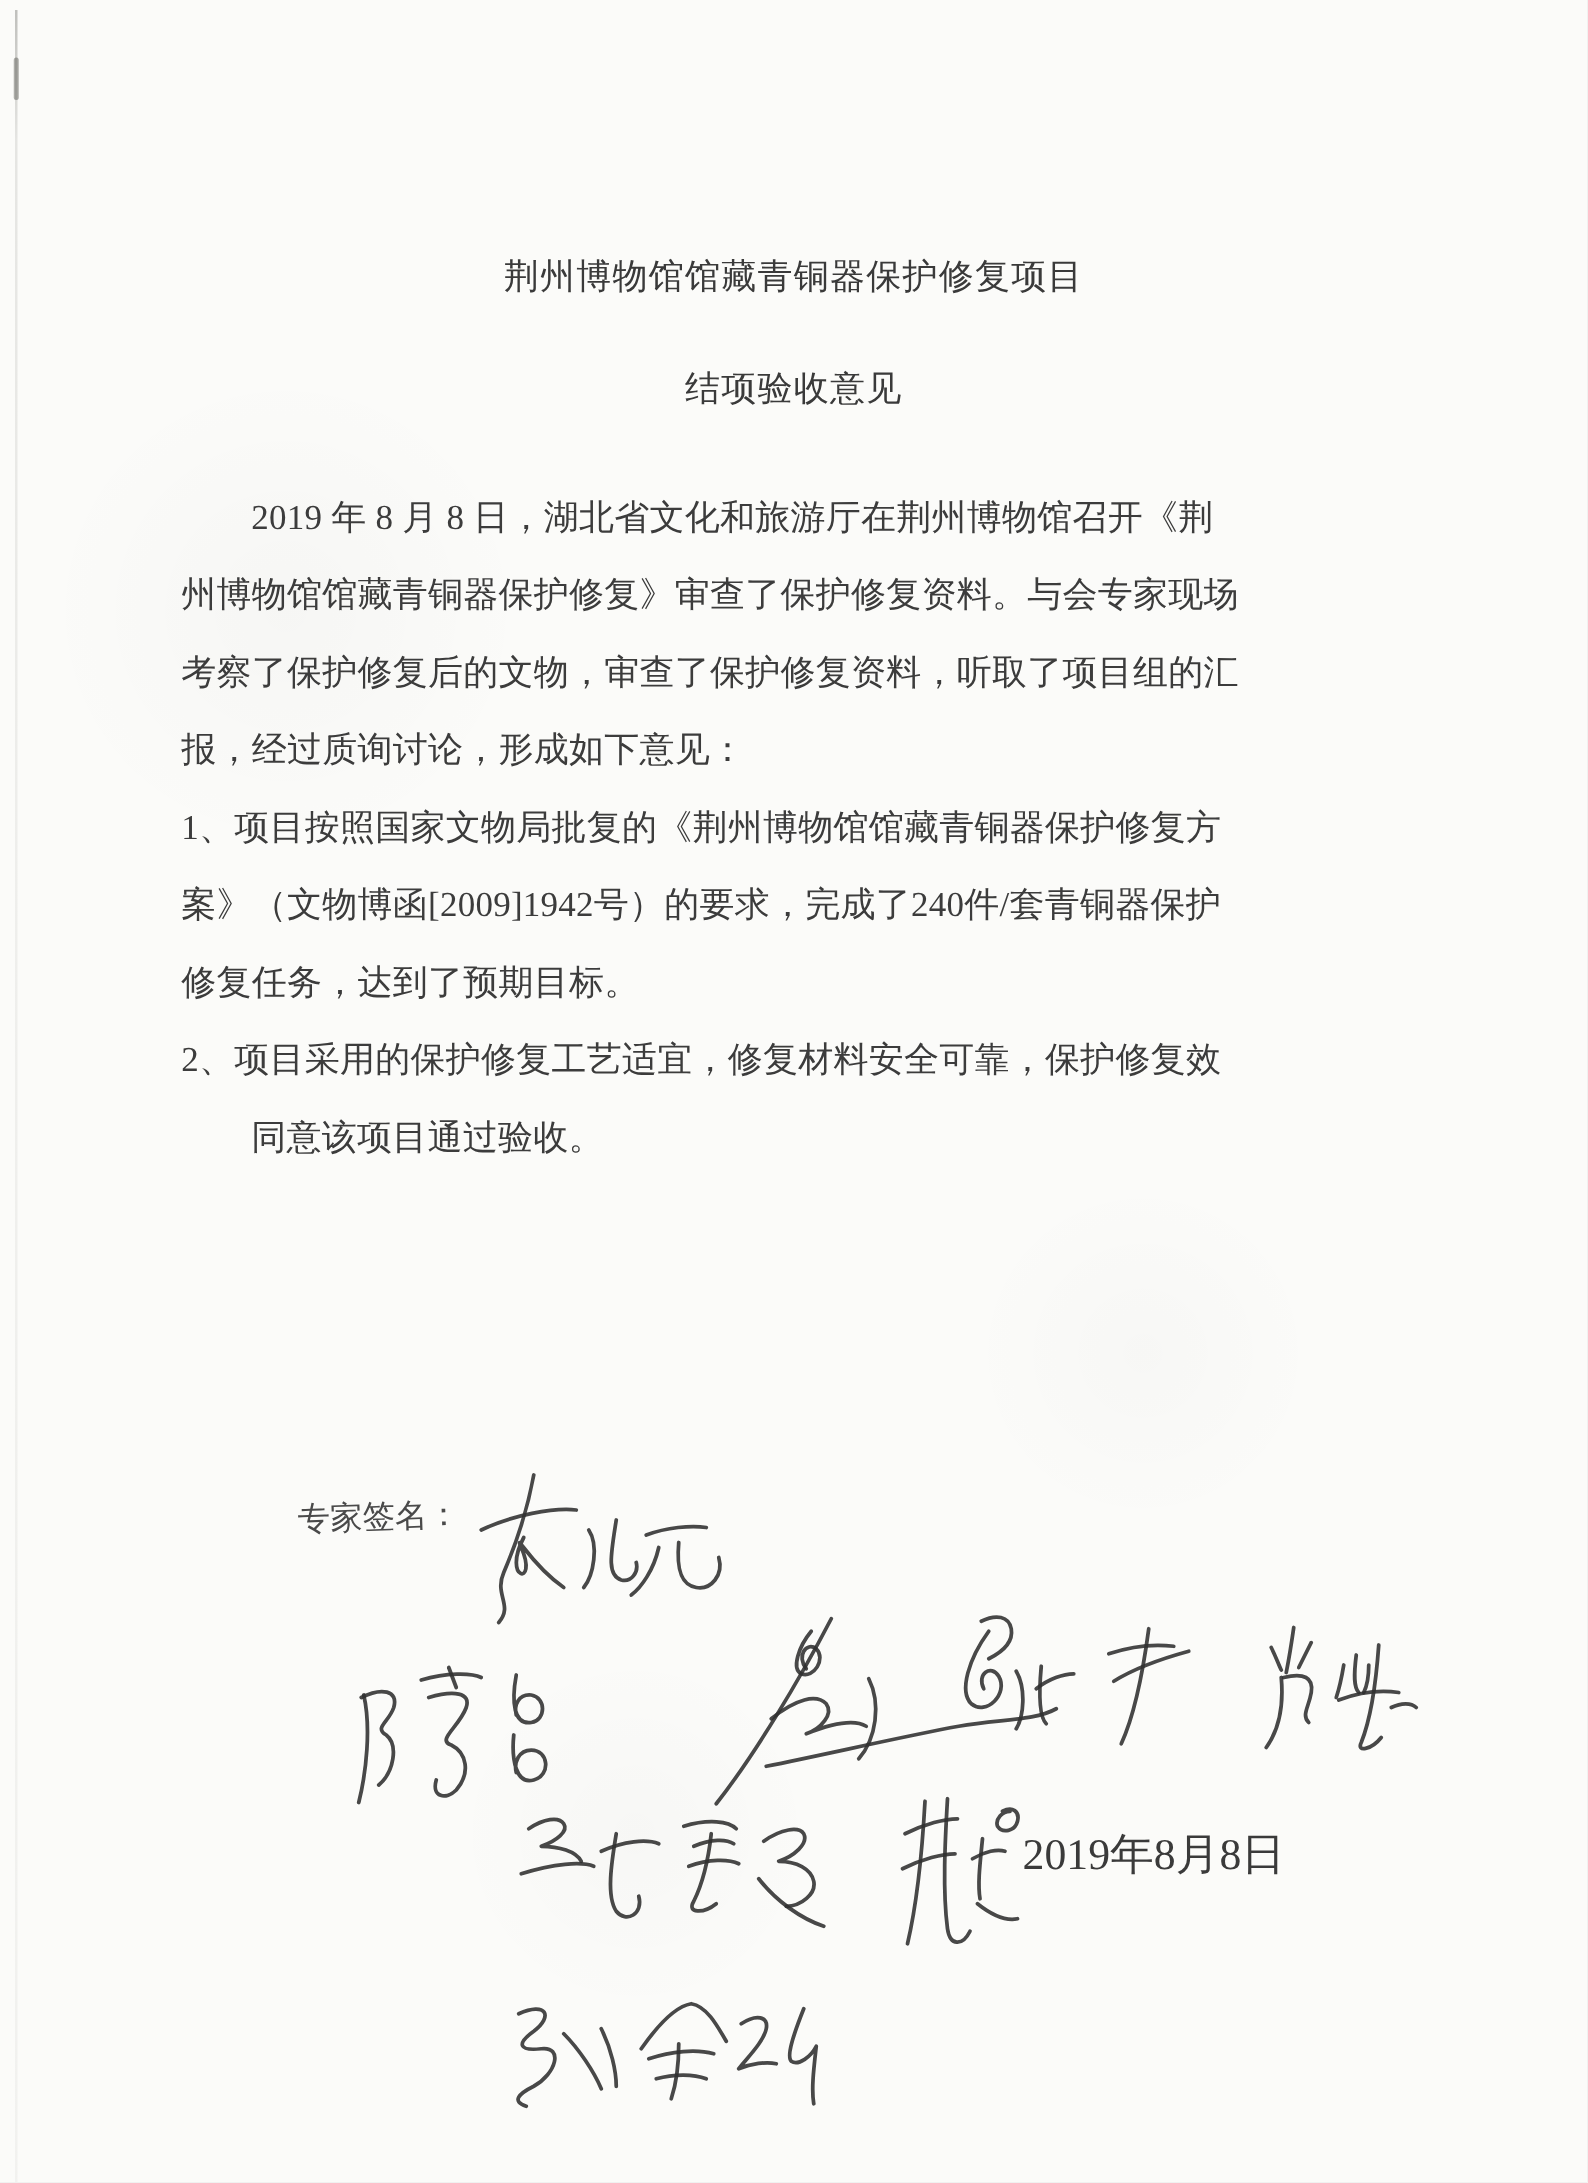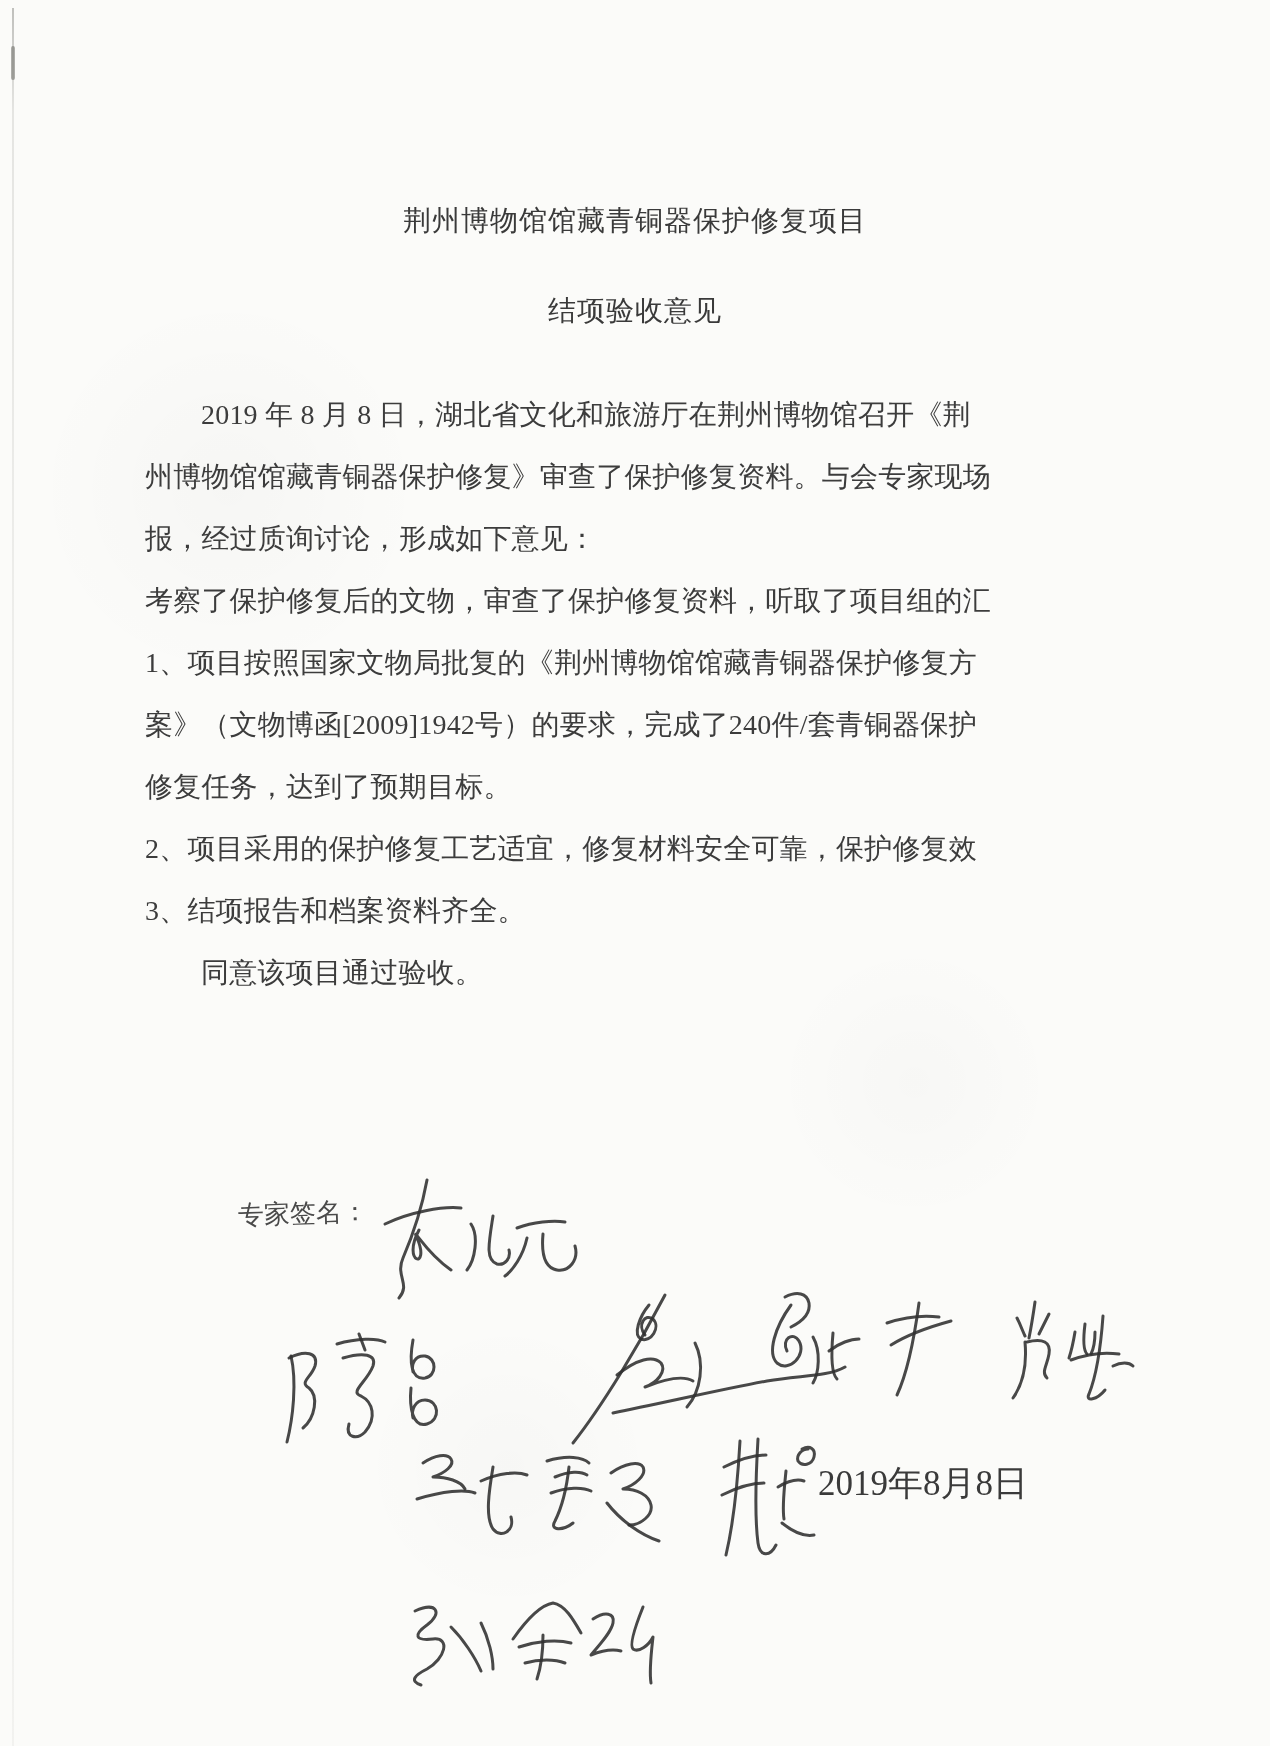--- a/index.html
+++ b/index.html
@@ -80,34 +80,33 @@
 
   <div class="title t1">荆州博物馆馆藏青铜器保护修复项目</div>
   <div class="title t2">结项验收意见</div>
 
   <div class="body-block">
 
       <div class="line indent">2019 年 8 月 8 日，湖北省文化和旅游厅在荆州博物馆召开《荆</div>
 
       <div class="line">州博物馆馆藏青铜器保护修复》审查了保护修复资料。与会专家现场</div>
 
+      <div class="line">考察了保护修复后的文物，审查了保护修复资料，听取了项目组的汇</div>
+
       <div class="line">报，经过质询讨论，形成如下意见：</div>
 
-      <div class="line">考察了保护修复后的文物，审查了保护修复资料，听取了项目组的汇</div>
-
       <div class="line">1、项目按照国家文物局批复的《荆州博物馆馆藏青铜器保护修复方</div>
 
       <div class="line">案》（文物博函[2009]1942号）的要求，完成了240件/套青铜器保护</div>
 
       <div class="line">修复任务，达到了预期目标。</div>
 
       <div class="line">2、项目采用的保护修复工艺适宜，修复材料安全可靠，保护修复效</div>
 
 
-      <div class="line">3、结项报告和档案资料齐全。</div>
 
       <div class="line indent">同意该项目通过验收。</div>
 
   </div>
 
   <div class="sig-label">专家签名：</div>
 
   <svg class="sig s1" viewBox="0 0 225 145" title="李化元">
     <path d="M62,8 C58,30 50,58 38,86 C30,104 46,112 34,126"></path>
     <path d="M20,52 C45,40 78,34 96,36"></path>

